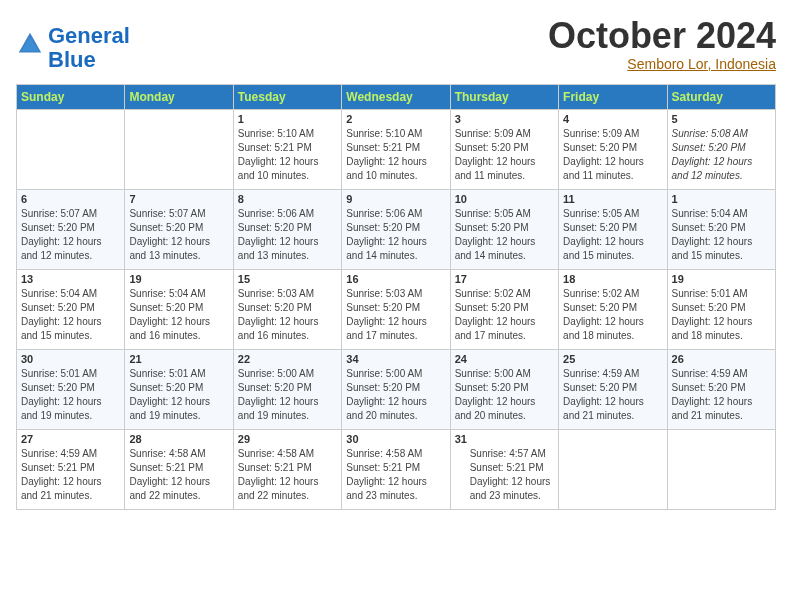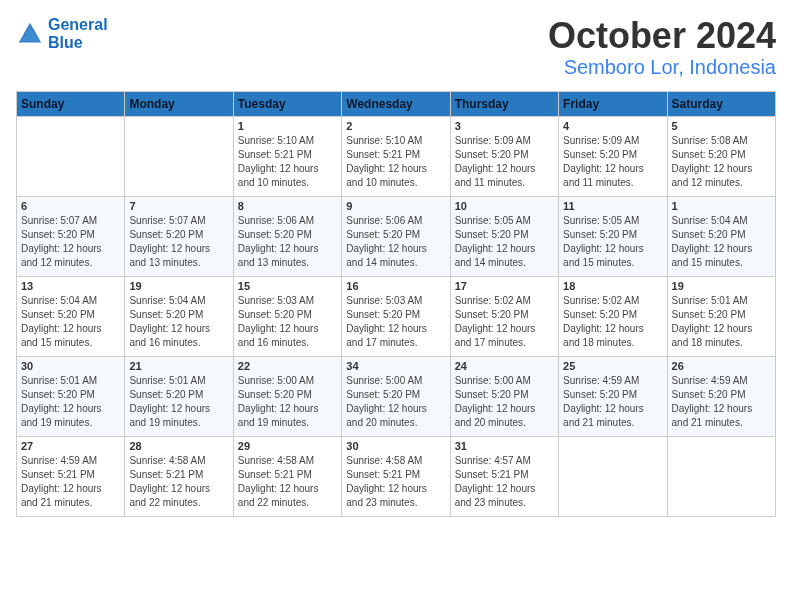--- a/index.html
+++ b/index.html
@@ -14,54 +14,56 @@
       display: flex;
       justify-content: space-between;
       align-items: flex-start;
       margin-bottom: 12px;
     }
     .logo {
       display: flex;
       align-items: center;
     }
     .logo-text {
-      font-size: 16px;
+      font-size: 22px;
       font-weight: bold;
       color: #333;
       line-height: 1.1;
+      margin-top: 8px;
     }
     .logo-text span {
       color: #1a6abf;
     }
     .logo-icon {
       width: 28px;
       height: 28px;
       margin-right: 4px;
     }
     .title-block {
       text-align: right;
     }
     .month-title {
       font-size: 36px;
       font-weight: bold;
       color: #333;
       line-height: 1.1;
     }
     .subtitle {
-      font-size: 20px;
-      color: #3b82f6;
+      font-size: 14px;
+      color: #a16207;
+      text-decoration: underline;
     }
     table {
       width: 100%;
       border-collapse: collapse;
       table-layout: fixed;
     }
     th {
       background-color: #2979c0;
-      color: #0f172a;
+      color: #bef264;
       font-size: 12px;
       font-weight: bold;
       padding: 5px 4px;
       text-align: left;
       border: 1px solid #ccc;
     }
     td {
       vertical-align: top;
       border: 1px solid #ccc;
       padding: 3px 4px;
@@ -145,21 +147,21 @@
         </td>
         <td>
           <span class="day-num">4</span>
           <div class="day-info" style="white-space: pre-line;">Sunrise: 5:09 AM
 Sunset: 5:20 PM
 Daylight: 12 hours
 and 11 minutes.</div>
         </td>
         <td>
           <span class="day-num">5</span>
-          <div class="day-info" style="white-space: pre-line;">Sunrise: 5:08 AM
+          <div class="day-info" style="white-space: pre-line; font-style: italic;">Sunrise: 5:08 AM
 Sunset: 5:20 PM
 Daylight: 12 hours
 and 12 minutes.</div>
         </td>
       </tr>
       <tr>
         <td>
           <span class="day-num">6</span>
           <div class="day-info" style="white-space: pre-line;">Sunrise: 5:07 AM
 Sunset: 5:20 PM
@@ -335,21 +337,21 @@
         </td>
         <td>
           <span class="day-num">30</span>
           <div class="day-info" style="white-space: pre-line;">Sunrise: 4:58 AM
 Sunset: 5:21 PM
 Daylight: 12 hours
 and 23 minutes.</div>
         </td>
         <td>
           <span class="day-num">31</span>
-          <div class="day-info" style="white-space: pre-line;">Sunrise: 4:57 AM
+          <div class="day-info" style="white-space: pre-line; margin-left: 15px;">Sunrise: 4:57 AM
 Sunset: 5:21 PM
 Daylight: 12 hours
 and 23 minutes.</div>
         </td>
         <td class="empty"></td>
         <td class="empty"></td>
       </tr>
     </tbody>
 </table>
 

